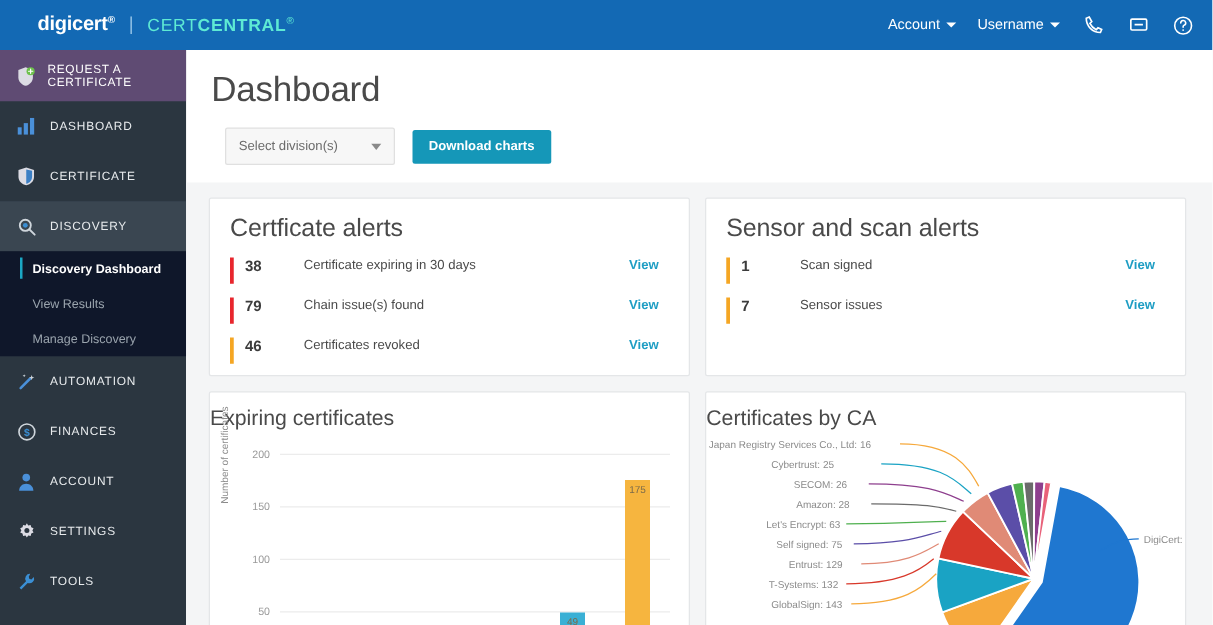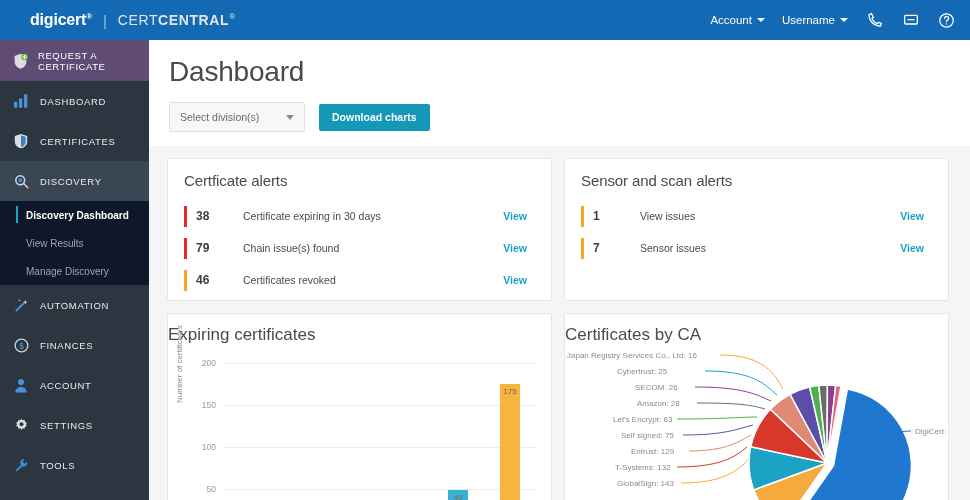--- a/index.html
+++ b/index.html
@@ -12,21 +12,21 @@
 
   
   .topbar {
     position: absolute; top: 0; left: 0; width: 970px; height: 40px;
     background: #1369b4; display: flex; align-items: center;
   }
   .brand { display: flex; align-items: center; padding-left: 30px; }
   .brand-digicert { color:#fff; font-size:16px; font-weight:bold; letter-spacing:-0.2px; }
   .sup { font-size:8px; vertical-align: super; }
   .brand-sep { color:#8fc0e5; margin: 0 11px; font-size: 15px; font-weight: 300; }
-  .brand-cc { color:#e5e5e5; font-size:14px; letter-spacing:0.6px; }
+  .brand-cc { color:#5eead4; font-size:14px; letter-spacing:0.6px; }
   .brand-cc b { font-weight: bold; }
   .brand-cc .light { font-weight: 400; }
   .topbar-right {
     margin-left: auto; display: flex; align-items: center;
     padding-right: 14px; gap: 17px;
   }
   .tb-menu { color:#ffffff; font-size:11.5px; display:flex; align-items:center; gap:5px; cursor:pointer; }
   .caret { width:0;height:0;border-left:4px solid transparent;border-right:4px solid transparent;border-top:4px solid #fff; display:inline-block; }
   .tb-icon { width:19px; height:19px; display:flex; align-items:center; justify-content:center; cursor:pointer; }
   .tb-icon svg { display:block; }
@@ -54,42 +54,42 @@
   }
   .sub-item .label { color:#9aa4ad; font-size:10px; }
   .sub-item.active .label { color:#ffffff; font-weight:bold; }
   .sub-item.active::before {
     content:""; position:absolute; left:16px; top:5px; width:2px; height:17px; background:#1ba7c4;
   }
 
   
   .main { position:absolute; top:40px; left:149px; width:821px; height:460px; background:#ffffff; }
   .page-title { font-size:28px; color:#4a4a4a; font-weight:300; padding: 16px 0 0 20px; letter-spacing:-0.2px; }
-  .toolbar { display:flex; align-items:center; gap:14px; padding: 14px 0 0 20px; }
+  .toolbar { display:flex; align-items:center; gap:14px; padding: 14px 0 0 31px; }
   .division-select {
     width:136px; height:30px; background:#f7f7f7; border:1px solid #e0e0e0; border-radius:2px;
     display:flex; align-items:center; padding: 0 10px; cursor:pointer;
   }
   .division-select .label { font-size:10.5px; color:#6b6b6b; }
   .division-select .dcaret {
     margin-left:auto; width:0;height:0;border-left:4px solid transparent;border-right:4px solid transparent;border-top:5px solid #8a8a8a;
   }
   .btn-download {
     height:27px; background:#1597b8; color:#fff; font-size:10.5px; font-weight:bold;
     border:none; border-radius:2px; padding: 0 13px; cursor:pointer;
   }
 
   .content { position:absolute; top:106px; left:0; width:821px; height:394px; background:#f4f5f6; padding: 12px 11px 0 18px; }
   .card-row { display:flex; gap:12px; }
   .card {
     background:#ffffff; border:1px solid #e4e6e8; border-radius:2px;
   }
   .card-alerts { width:385px; height:143px; padding: 13px 16px 0 16px; }
-  .card-title { font-size:15px; color:#4a4a4a; font-weight:300; margin-bottom:11px; letter-spacing:-0.1px; }
-  .alert-row { display:flex; align-items:center; height:32px; }
+  .card-title { font-size:20px; color:#4a4a4a; font-weight:300; margin-bottom:11px; letter-spacing:-0.1px; }
+  .alert-row { display:flex; align-items:flex-start; height:32px; }
   .alert-bar { width:3px; height:21px; margin-right:9px; }
   .alert-count { font-size:12px; color:#3c3c3c; font-weight:bold; width:47px; }
   .alert-text { font-size:10.5px; color:#4a4a4a; flex:1; }
   .alert-view { font-size:10.5px; color:#1f9ec4; font-weight:bold; cursor:pointer; margin-right: 8px; }
 
   .card-chart { width:385px; height:230px; padding-top:11px; position:relative; overflow:hidden; }
   .chart-title { text-align:left; font-size:17px; color:#4a4a4a; font-weight:300; }
 
   
   .barchart { position:relative; width:385px; height:196px; }
@@ -171,21 +171,21 @@
       <span class="label">DASHBOARD</span>
     </div>
 
     <div class="nav-item">
       <span class="nav-icon">
         <svg width="14" height="16" viewBox="0 0 18 20">
             <path d="M9 1 1 3.5v7c0 4.6 3.4 7.7 8 8.8 4.6-1.1 8-4.2 8-8.8v-7z" fill="#dcdce4"></path>
             <path d="M9 3v14.8c3.4-1 6-3.5 6-7.3V4.4z" fill="#3b7fc4"></path>
           </svg>
       </span>
-      <span class="label">CERTIFICATES</span>
+      <span class="label">CERTIFICATE</span>
     </div>
 
     <div class="nav-item active">
       <span class="nav-icon">
         <svg width="15" height="15" viewBox="0 0 18 18" fill="none" stroke="#cfd6dc" stroke-width="1.8">
             <circle cx="7.5" cy="7.5" r="5.3" fill="none"></circle>
             <circle cx="7.5" cy="7.5" r="2.3" fill="#3b8fd4" stroke="none"></circle>
             <line x1="11.5" y1="11.5" x2="16.5" y2="16.5" stroke-linecap="round"></line>
           </svg>
       </span>
@@ -295,21 +295,21 @@
             <span class="alert-view">View</span>
           </div>
         </div>
 
         <div class="card card-alerts">
           <div class="card-title">Sensor and scan alerts</div>
 
           <div class="alert-row">
             <span class="alert-bar" style="background:#f5a623"></span>
             <span class="alert-count">1</span>
-            <span class="alert-text">View issues</span>
+            <span class="alert-text">Scan signed</span>
             <span class="alert-view">View</span>
           </div>
 
           <div class="alert-row">
             <span class="alert-bar" style="background:#f5a623"></span>
             <span class="alert-count">7</span>
             <span class="alert-text">Sensor issues</span>
             <span class="alert-view">View</span>
           </div>
         </div>

